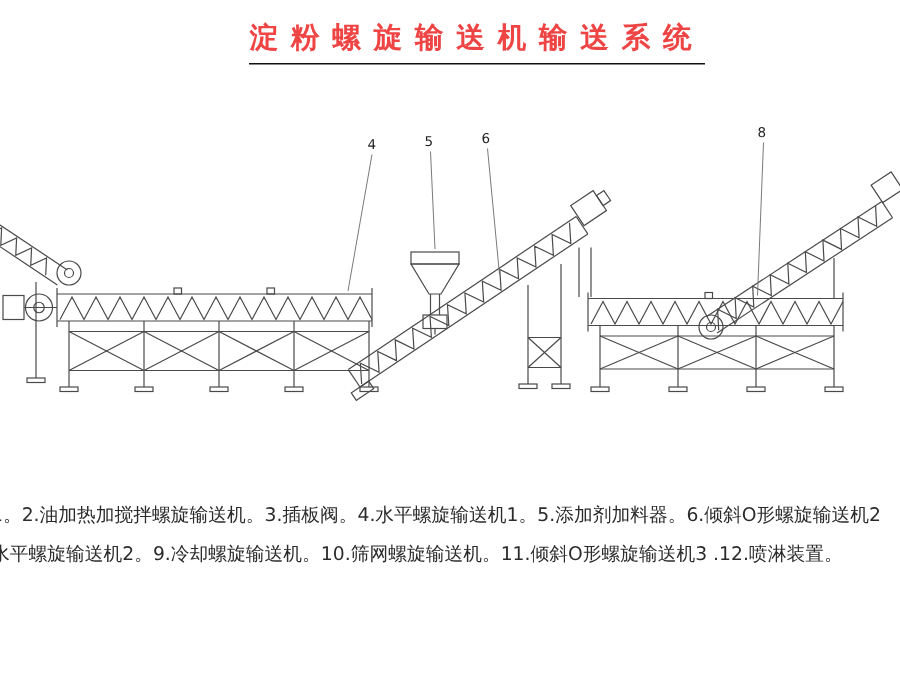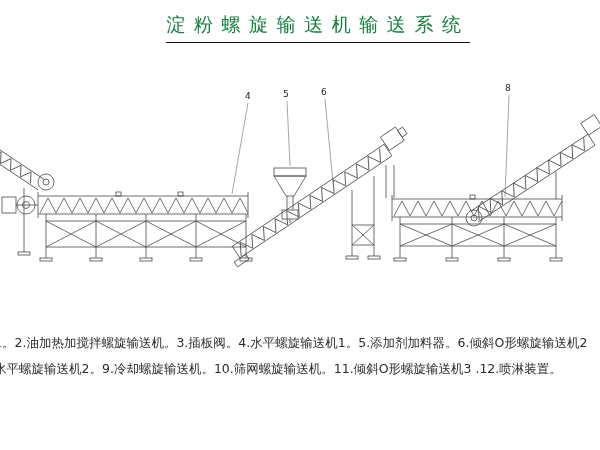--- a/index.html
+++ b/index.html
@@ -1,20 +1,20 @@
 <!DOCTYPE html>
 <html><head>
 <meta charset="utf-8">
 <style>
   html,body{margin:0;padding:0;background:#ffffff;}
   .page{position:relative;width:600px;height:450px;background:#ffffff;overflow:hidden;
         font-family:"DejaVu Sans","Liberation Sans",sans-serif;}
   .title{position:absolute;top:12px;left:0;width:600px;text-align:center;}
-  .title span{display:inline-block;transform:translateX(18px);font-size:19px;font-weight:normal;
-        letter-spacing:.45em;color:#15803d;border-bottom:1.5px solid #111;padding-bottom:4px;}
+  .title span{display:inline-block;transform:translateX(18px);font-size:19px;font-weight:bold;
+        letter-spacing:.45em;color:#ef4444;border-bottom:1.5px solid #111;padding-bottom:4px;}
   .drawing{position:absolute;top:0;left:0;}
   .legend{position:absolute;top:330px;left:-6px;width:640px;color:#2b2b2b;
         font-size:12.5px;line-height:25.5px;white-space:nowrap;}
   .callout-text{font-size:9px;fill:#222;font-family:"DejaVu Sans",sans-serif;}
 </style>
 </head>
 <body>
 
 <div class="page">
 

